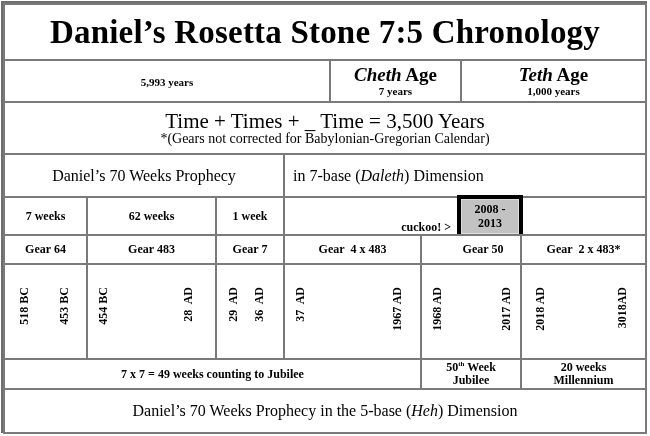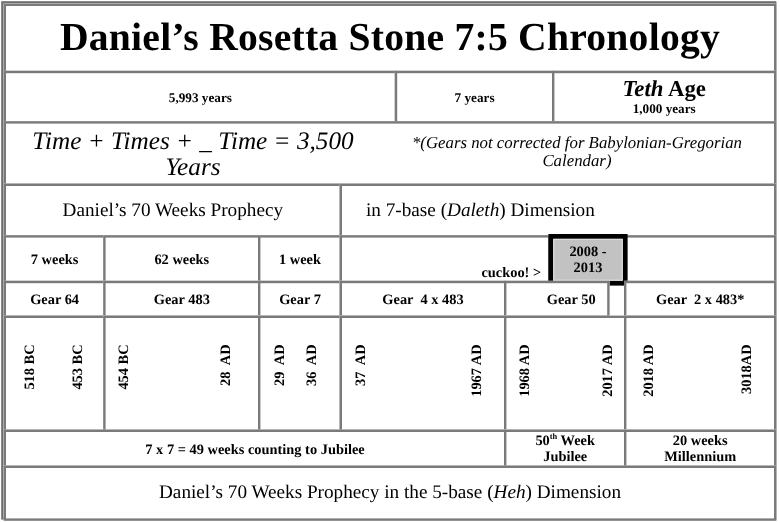--- a/index.html
+++ b/index.html
@@ -4,25 +4,25 @@
 <style>
   html, body { margin: 0; padding: 0; background: #ffffff; }
   body { width: 650px; height: 436px; overflow: hidden; font-family: "Liberation Serif", "DejaVu Serif", serif; color: #000; }
   .frame { position: absolute; left: 1px; top: 1px; width: 646px; height: 432px; border: 2px solid #6e6e6e; box-sizing: border-box; background: #fff; }
   .cell { position: absolute; box-sizing: border-box; border: 2px solid #7a7a7a; background: #fff; display: flex; align-items: center; justify-content: center; text-align: center; }
   .title { font-size: 33px; font-weight: bold; letter-spacing: 0.2px; }
   .age { flex-direction: column; line-height: 1; }
   .age .name { font-size: 19px; font-weight: bold; }
   .age .name i { font-style: italic; }
   .age .yrs { font-size: 11px; font-weight: bold; margin-top: 2px; }
-  .formula { flex-direction: row; line-height: 1.05; font-style: italic; }
+  .formula { flex-direction: column; line-height: 1.05; }
   .formula .main { font-size: 21px; }
   .formula .note { font-size: 14px; }
   .plain17 { font-size: 16px; }
-  .left { justify-content: flex-start; padding-left: 20px; }
+  .left { justify-content: flex-start; padding-left: 8px; }
   .bold12 { font-size: 12px; font-weight: bold; }
   .floating { justify-content: flex-end; padding-right: 6px; flex-direction: column; align-items: flex-end; line-height: 1.1; }
   .box2008 { position: absolute; left: 457px; top: 195px; width: 66px; height: 43px; background: #000; box-sizing: border-box; padding: 4px; text-align: right; }
   .box2008 .inner { width: 100%; height: 100%; background: #c2c2c2; border: 1px solid #ddd; box-sizing: border-box; display: flex; flex-direction: column; align-items: center; justify-content: center; font-weight: bold; font-size: 12px; line-height: 1.1; }
   .vert { position: absolute; writing-mode: vertical-rl; transform: rotate(180deg); font-size: 12px; font-weight: bold; white-space: nowrap; }
   .stack { flex-direction: column; line-height: 1.1; }
   sup { font-size: 7px; vertical-align: super; line-height: 0; }
 </style>
 </head>
 <body>
@@ -30,20 +30,21 @@
 <div class="frame"></div>
 
 <div class="cell title" style="left:3px;top:3px;width:644px;height:58px;">
   <span>Daniel’s Rosetta Stone 7:5 Chronology</span>
 </div>
 
 <div class="cell age" style="left:3px;top:59px;width:328px;height:44px;">
   <div class="yrs">5,993  years</div>
 </div>
 <div class="cell age" style="left:329px;top:59px;width:133px;height:44px;">
+  <div class="name"><i>Cheth</i><span> Age</span></div>
   <div class="yrs">7 years</div>
 </div>
 <div class="cell age" style="left:460px;top:59px;width:187px;height:44px;">
   <div class="name"><i>Teth</i><span> Age</span></div>
   <div class="yrs">1,000 years</div>
 </div>
 
 <div class="cell formula" style="left:3px;top:101px;width:644px;height:54px;">
   <div class="main">Time + Times + _ Time  = 3,500  Years</div>
   <div class="note">*(Gears not corrected for Babylonian-Gregorian Calendar)</div>
@@ -79,21 +80,21 @@
 <div class="cell bold12" style="left:3px;top:234px;width:85px;height:31px;">
     <span>Gear 64</span>
   </div>
 <div class="cell bold12" style="left:86px;top:234px;width:131px;height:31px;">
     <span>Gear 483</span>
   </div>
 <div class="cell bold12" style="left:215px;top:234px;width:70px;height:31px;">
     <span>Gear 7</span>
   </div>
 <div class="cell bold12" style="left:283px;top:234px;width:139px;height:31px;white-space:pre;"><span>Gear  4 x 483</span></div>
-<div class="cell bold12" style="left:420px;top:234px;width:88px;height:31px;padding-left:24px;">
+<div class="cell bold12" style="left:420px;top:234px;width:102px;height:31px;padding-left:24px;">
     <span>Gear 50</span>
   </div>
 <div class="cell bold12" style="left:520px;top:234px;width:127px;height:31px;white-space:pre;"><span>Gear  2 x 483*</span></div>
 
 <div class="cell" style="left:3px;top:263px;width:85px;height:97px;">
   <span class="vert" style="left:12px;top:22px;">518 BC</span>
   <span class="vert" style="left:52px;top:22px;">453 BC</span>
 </div>
 <div class="cell" style="left:86px;top:263px;width:131px;height:97px;">
   <span class="vert" style="left:8px;top:22px;white-space:pre;">454 BC</span>

